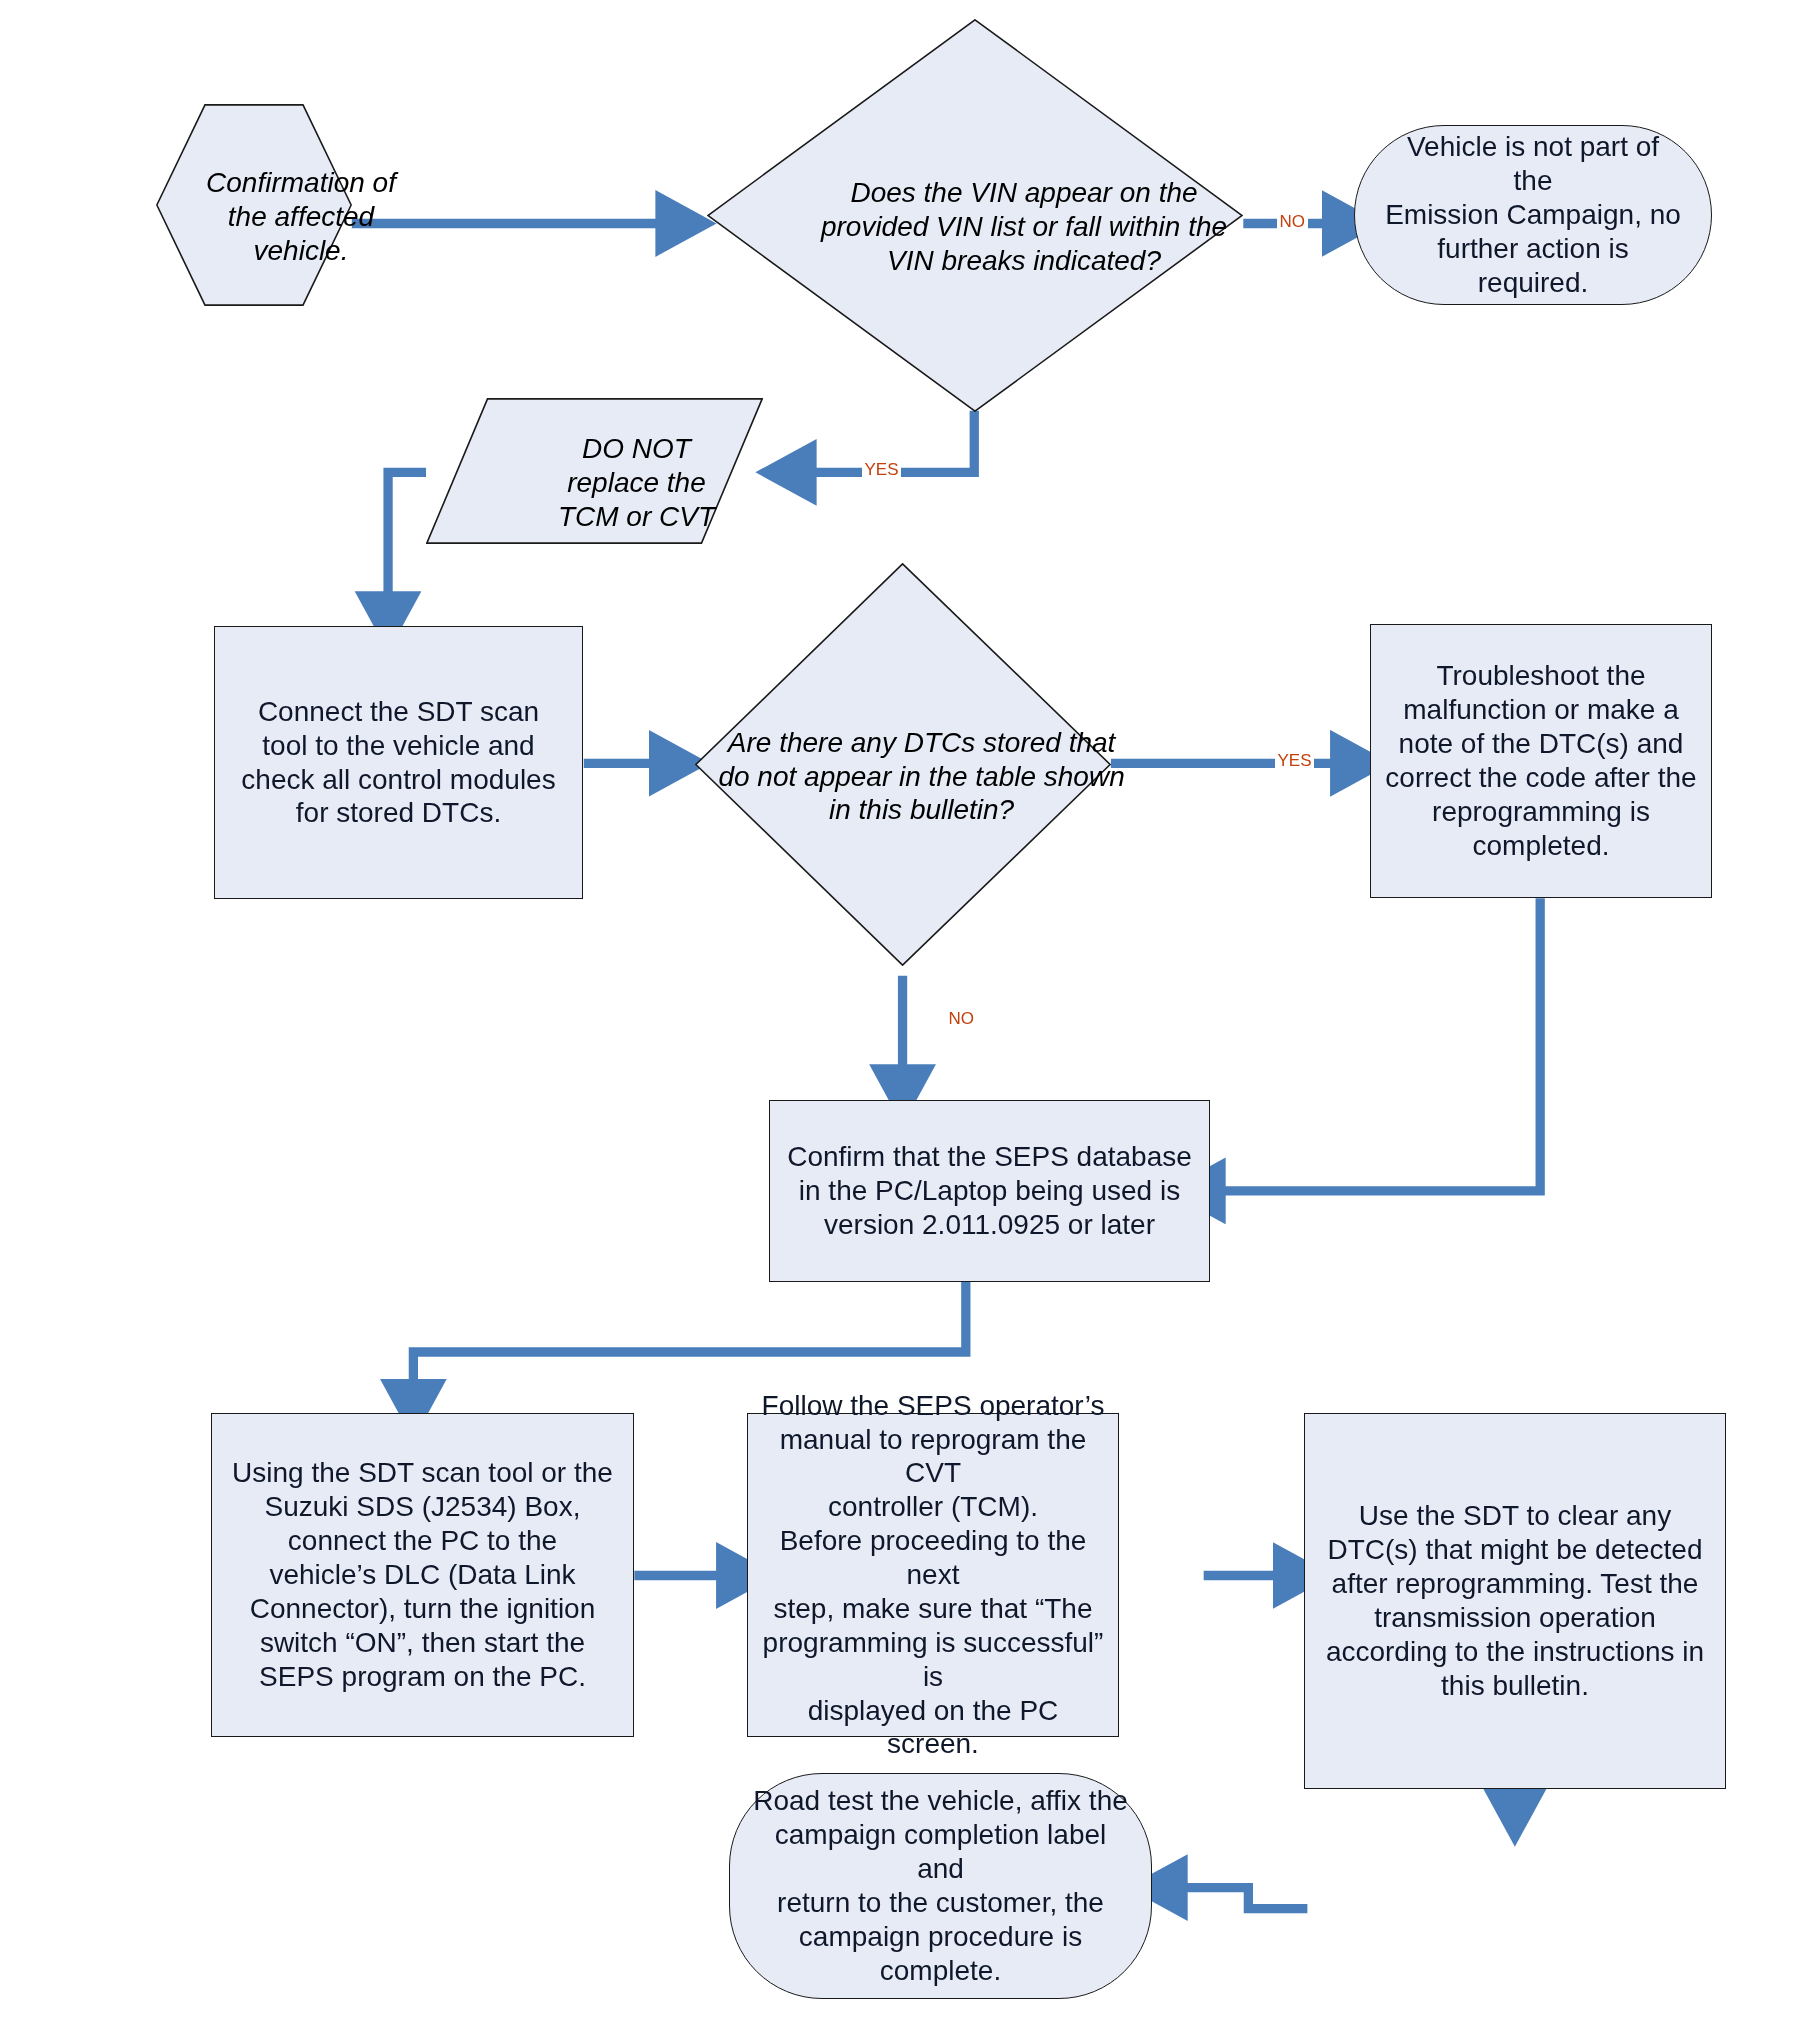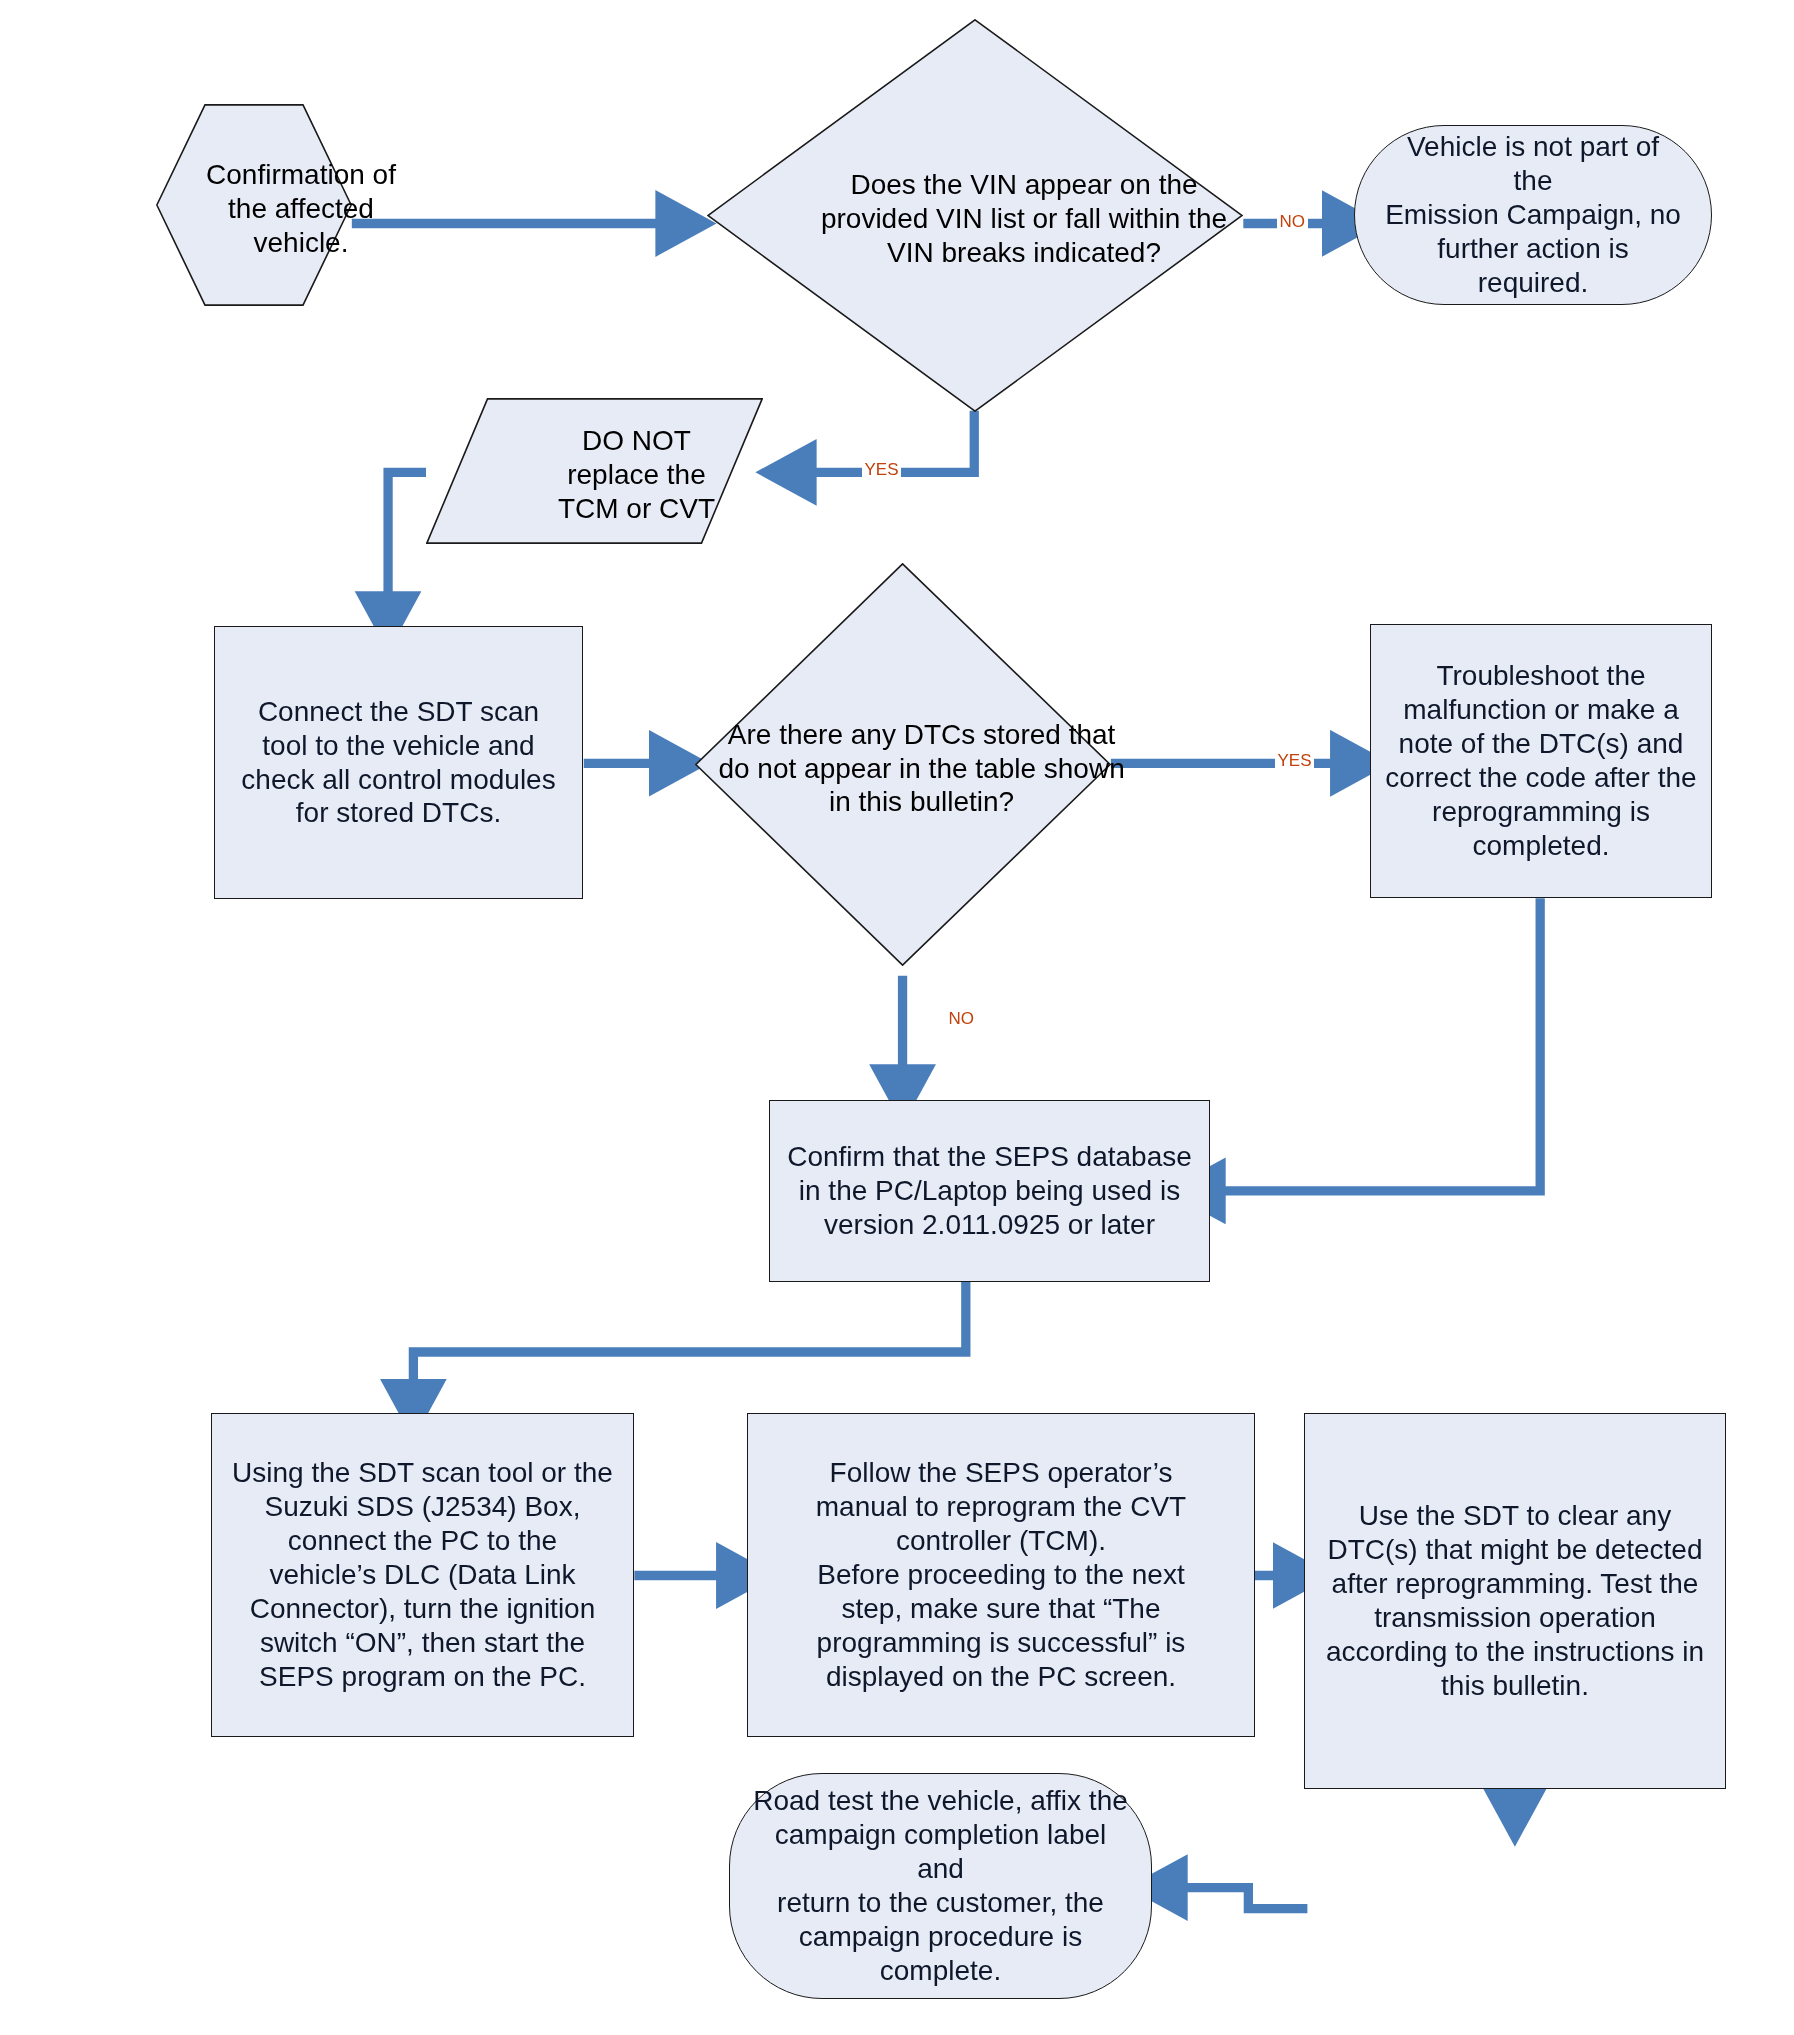--- a/index.html
+++ b/index.html
@@ -52,31 +52,32 @@
     position: absolute;
     left: 0; top: 0;
     width: 100%; height: 100%;
   }
   .poly-wrap {
     position: absolute;
     box-sizing: border-box;
   }
   .poly-label {
     position: absolute;
-    left: 0; top: 4px;
+    left: 0; top: 12px;
     width: 100%; height: 100%;
     display: flex;
     align-items: center;
     justify-content: center;
     text-align: center;
     color: #000000;
     line-height: 1.21;
     font-size: 28px;
     font-family: "Liberation Sans", sans-serif;
     white-space: pre-line;
+    font-style: italic;
   }
   .diamond-label { padding: 0 49px; }
   .hex-label { padding: 0 47px; }
   .para-label { padding: 0 42px; }
   .edge-label {
     position: absolute;
     font-size: 17px;
     color: #c2410c;
     background: #ffffff;
     font-family: "Liberation Sans", sans-serif;
@@ -183,21 +184,21 @@
 version 2.011.0925 or later</div>
 
   <div class="node rect" style="left:211px; top:1413px; width:423px; height:324px; padding:0 2px;">Using the SDT scan tool or the
 Suzuki SDS (J2534) Box,
 connect the PC to the
 vehicle’s DLC (Data Link
 Connector), turn the ignition
 switch “ON”, then start the
 SEPS program on the PC.</div>
 
-  <div class="node rect" style="left:747px; top:1413px; width:508px; height:324px; padding:0 10px;">Follow the SEPS operator’s
+  <div class="node rect" style="left:747px; top:1413px; width:372px; height:324px; padding:0 10px;">Follow the SEPS operator’s
 manual to reprogram the CVT
 controller (TCM).
 Before proceeding to the next
 step, make sure that “The
 programming is successful” is
 displayed on the PC screen.</div>
 
   <div class="node rect" style="left:1304px; top:1413px; width:422px; height:376px; padding:0 11.8px;">Use the SDT to clear any
 DTC(s) that might be detected
 after reprogramming. Test the

